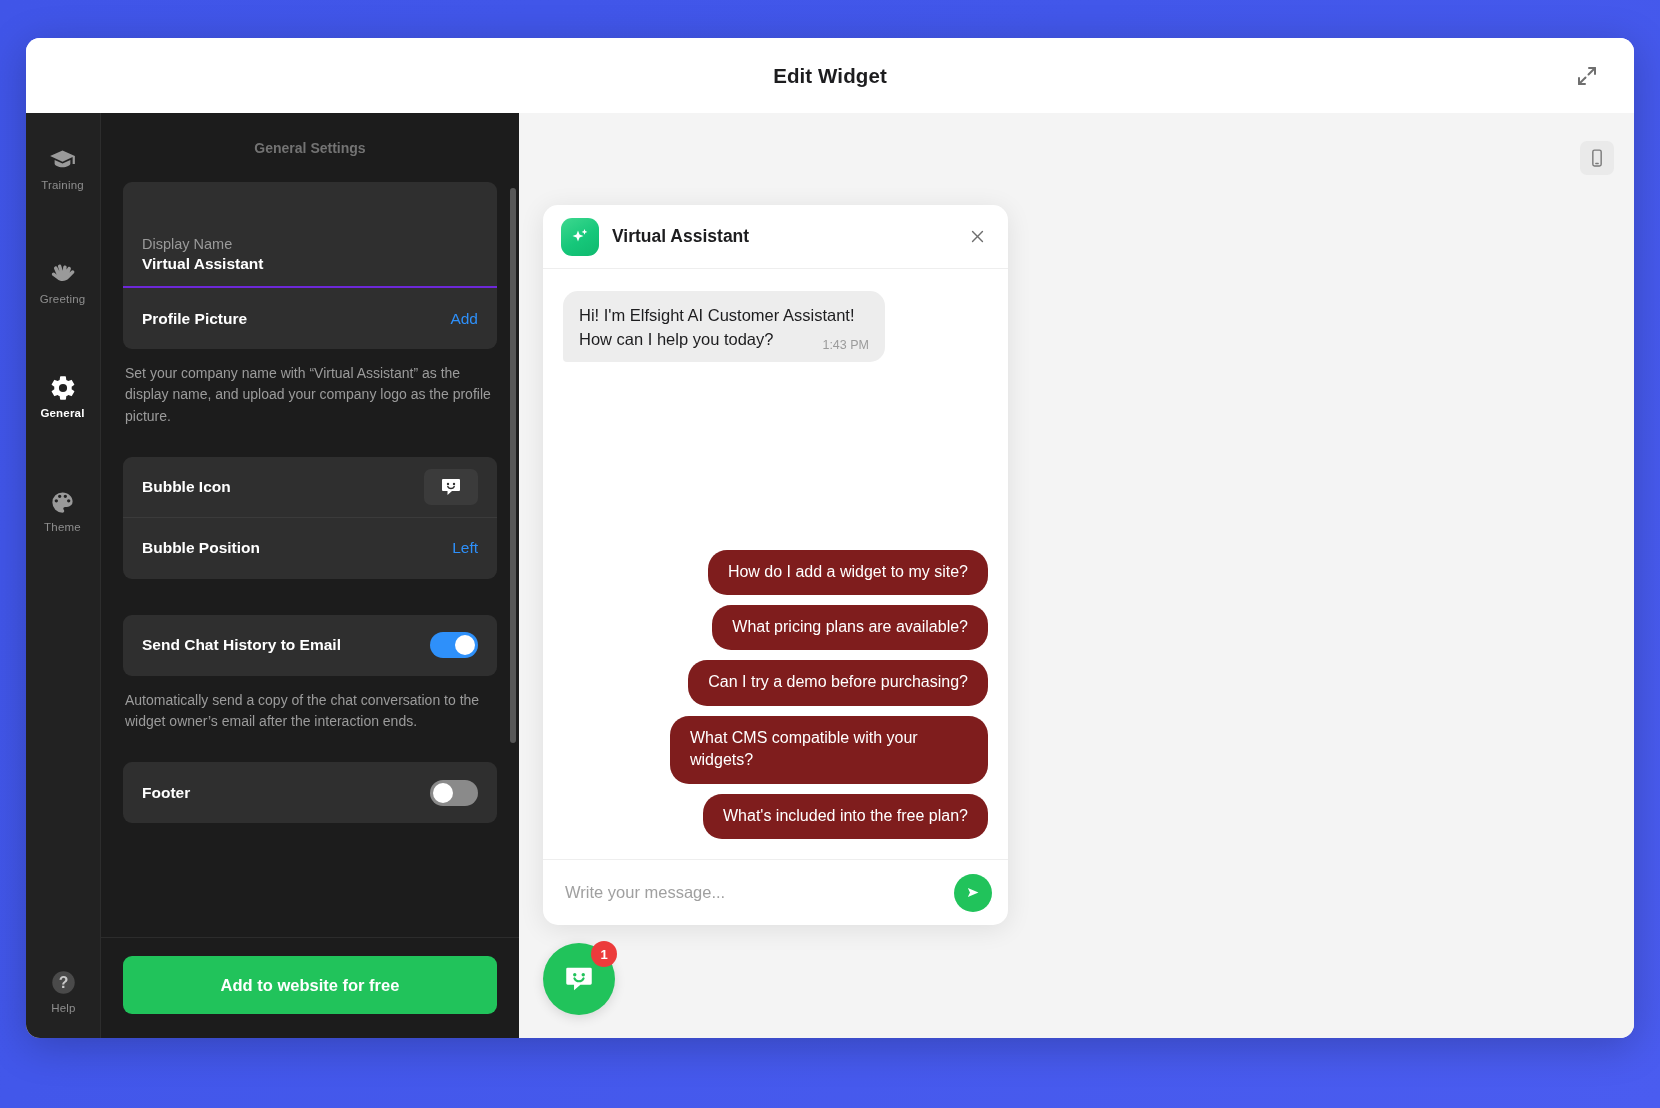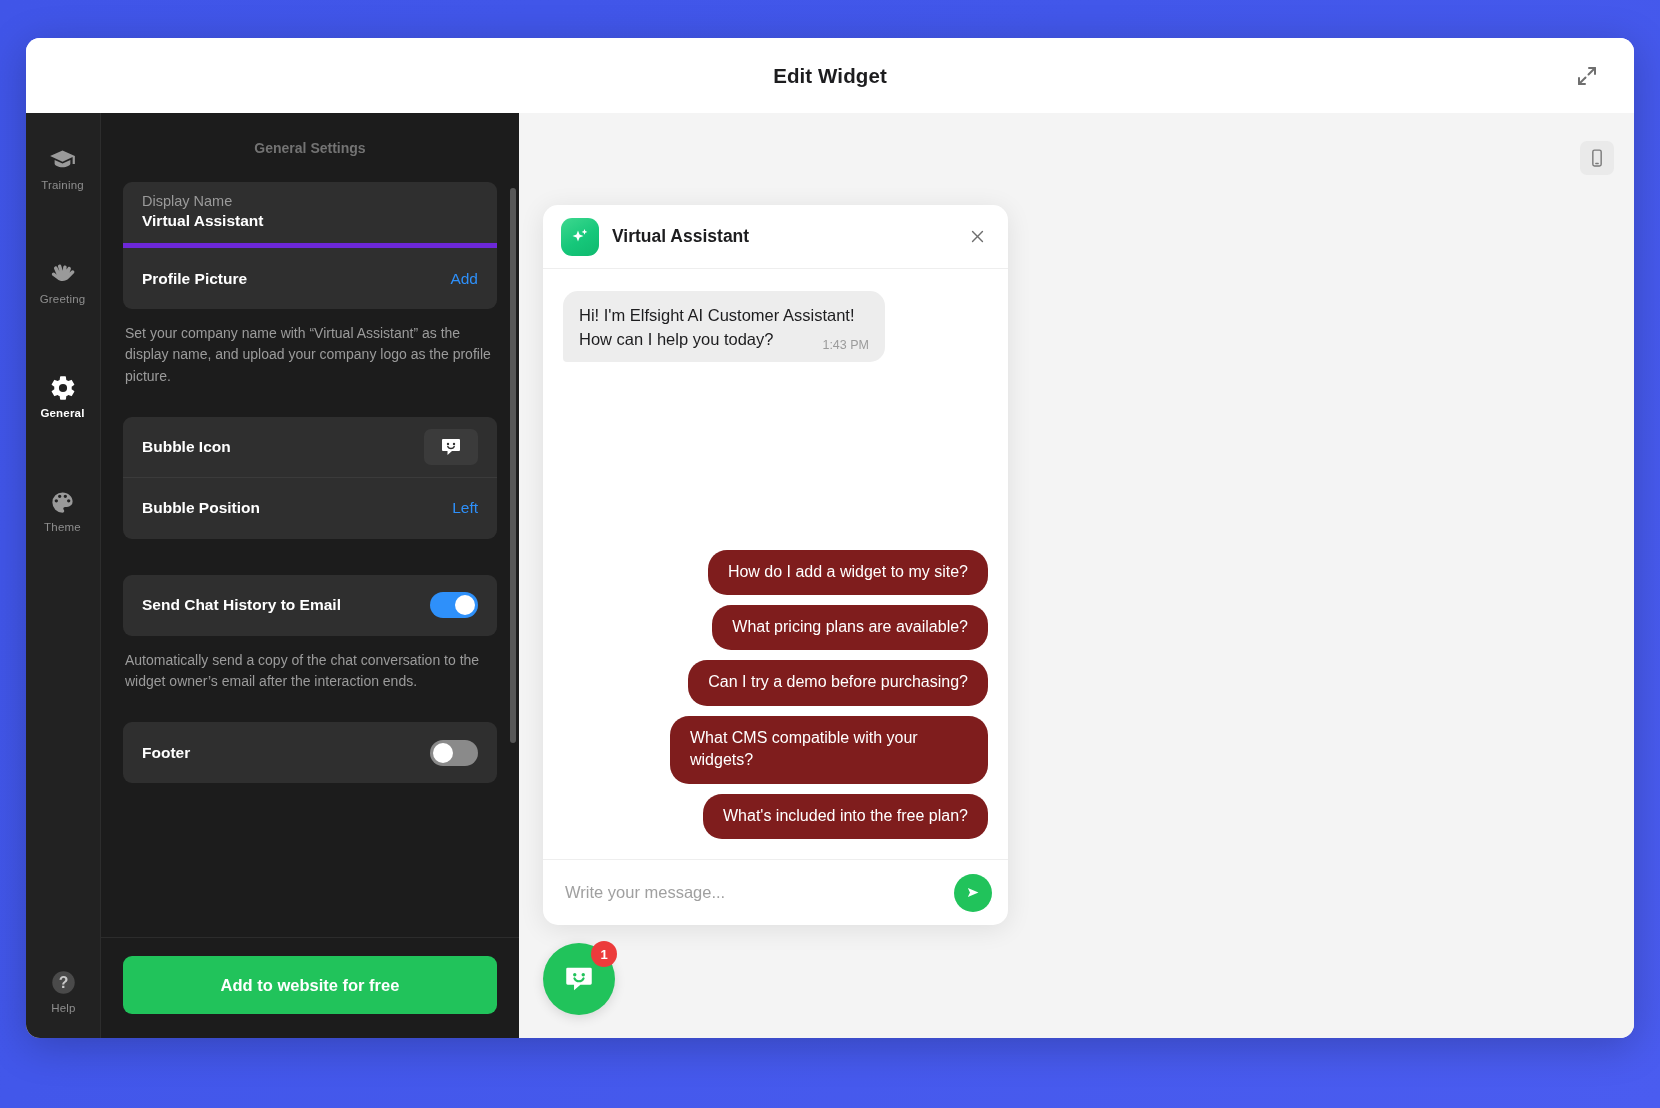--- a/index.html
+++ b/index.html
@@ -143,21 +143,22 @@
     display: flex;
     align-items: center;
     justify-content: space-between;
     border-bottom: 1px solid #3b3b3b;
   }
   .row:last-child { border-bottom: none; }
   .row-label { color: #ffffff; font-size: 15.5px; font-weight: bold; }
   .row-action { color: #2e90fa; font-size: 15.5px; cursor: pointer; }
   .row-input {
     padding: 11px 19px 13px 19px;
-    border-bottom: 5px solid #6d28d9;
+    border-bottom: 2px solid #6d28d9;
+    margin-top: 43px;
   }
   .row-input .field-label { color: #9a9a9a; font-size: 14.5px; display:block; margin-bottom: 3px;}
   .row-input .field-value { color: #ffffff; font-size: 15.5px; font-weight: bold; display:block;}
   .row-placeholder {
     min-height: 61px;
     padding: 0 19px;
     display: flex;
     align-items: center;
     color: #9a9a9a;
     font-size: 15.5px;

